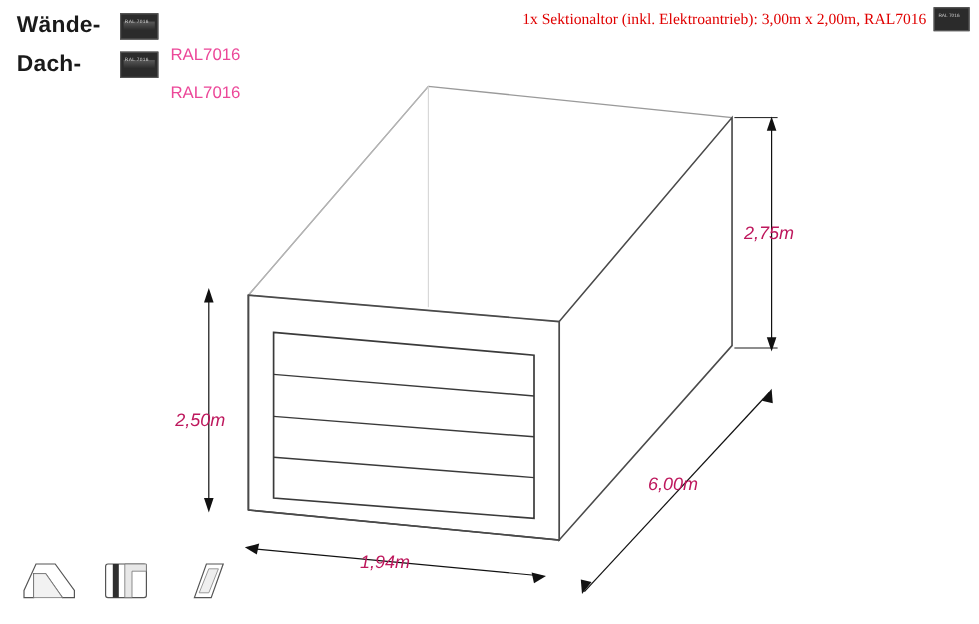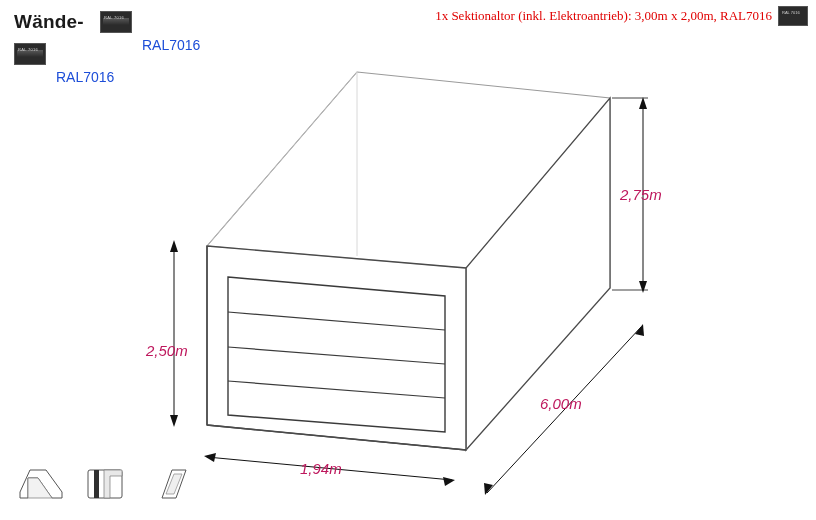--- a/index.html
+++ b/index.html
@@ -60,21 +60,21 @@
     position: absolute;
     left: 3px;
     top: 3px;
     font-size: 4px;
     color: #cfcfcf;
     letter-spacing: 0.3px;
     line-height: 5px;
   }
   .legend-code {
     font-size: 14px;
-    color: #1d4ed8;
+    color: #ec4899;
     margin-top: 45px;
   }
 
   
   #door-note {
     right: 44px;
     top: 8px;
     font-size: 13px;
     color: #e00000;
     white-space: nowrap;
@@ -134,20 +134,21 @@
 
   <div id="legend" class="abs">
     <div class="legend-row">
       <span class="legend-label">Wände-</span>
       <span class="legend-swatch">
         <span class="sw-text">RAL 7016</span>
       </span>
       <span class="legend-code">RAL7016</span>
     </div>
     <div class="legend-row">
+      <span class="legend-label">Dach-</span>
       <span class="legend-swatch">
         <span class="sw-text">RAL 7016</span>
       </span>
       <span class="legend-code">RAL7016</span>
     </div>
   </div>
 
   <div id="door-note" class="abs">1x Sektionaltor (inkl. Elektroantrieb): 3,00m x 2,00m, RAL7016</div>
   <div id="door-swatch" class="abs">
     <span class="sw-text">RAL 7016</span>

